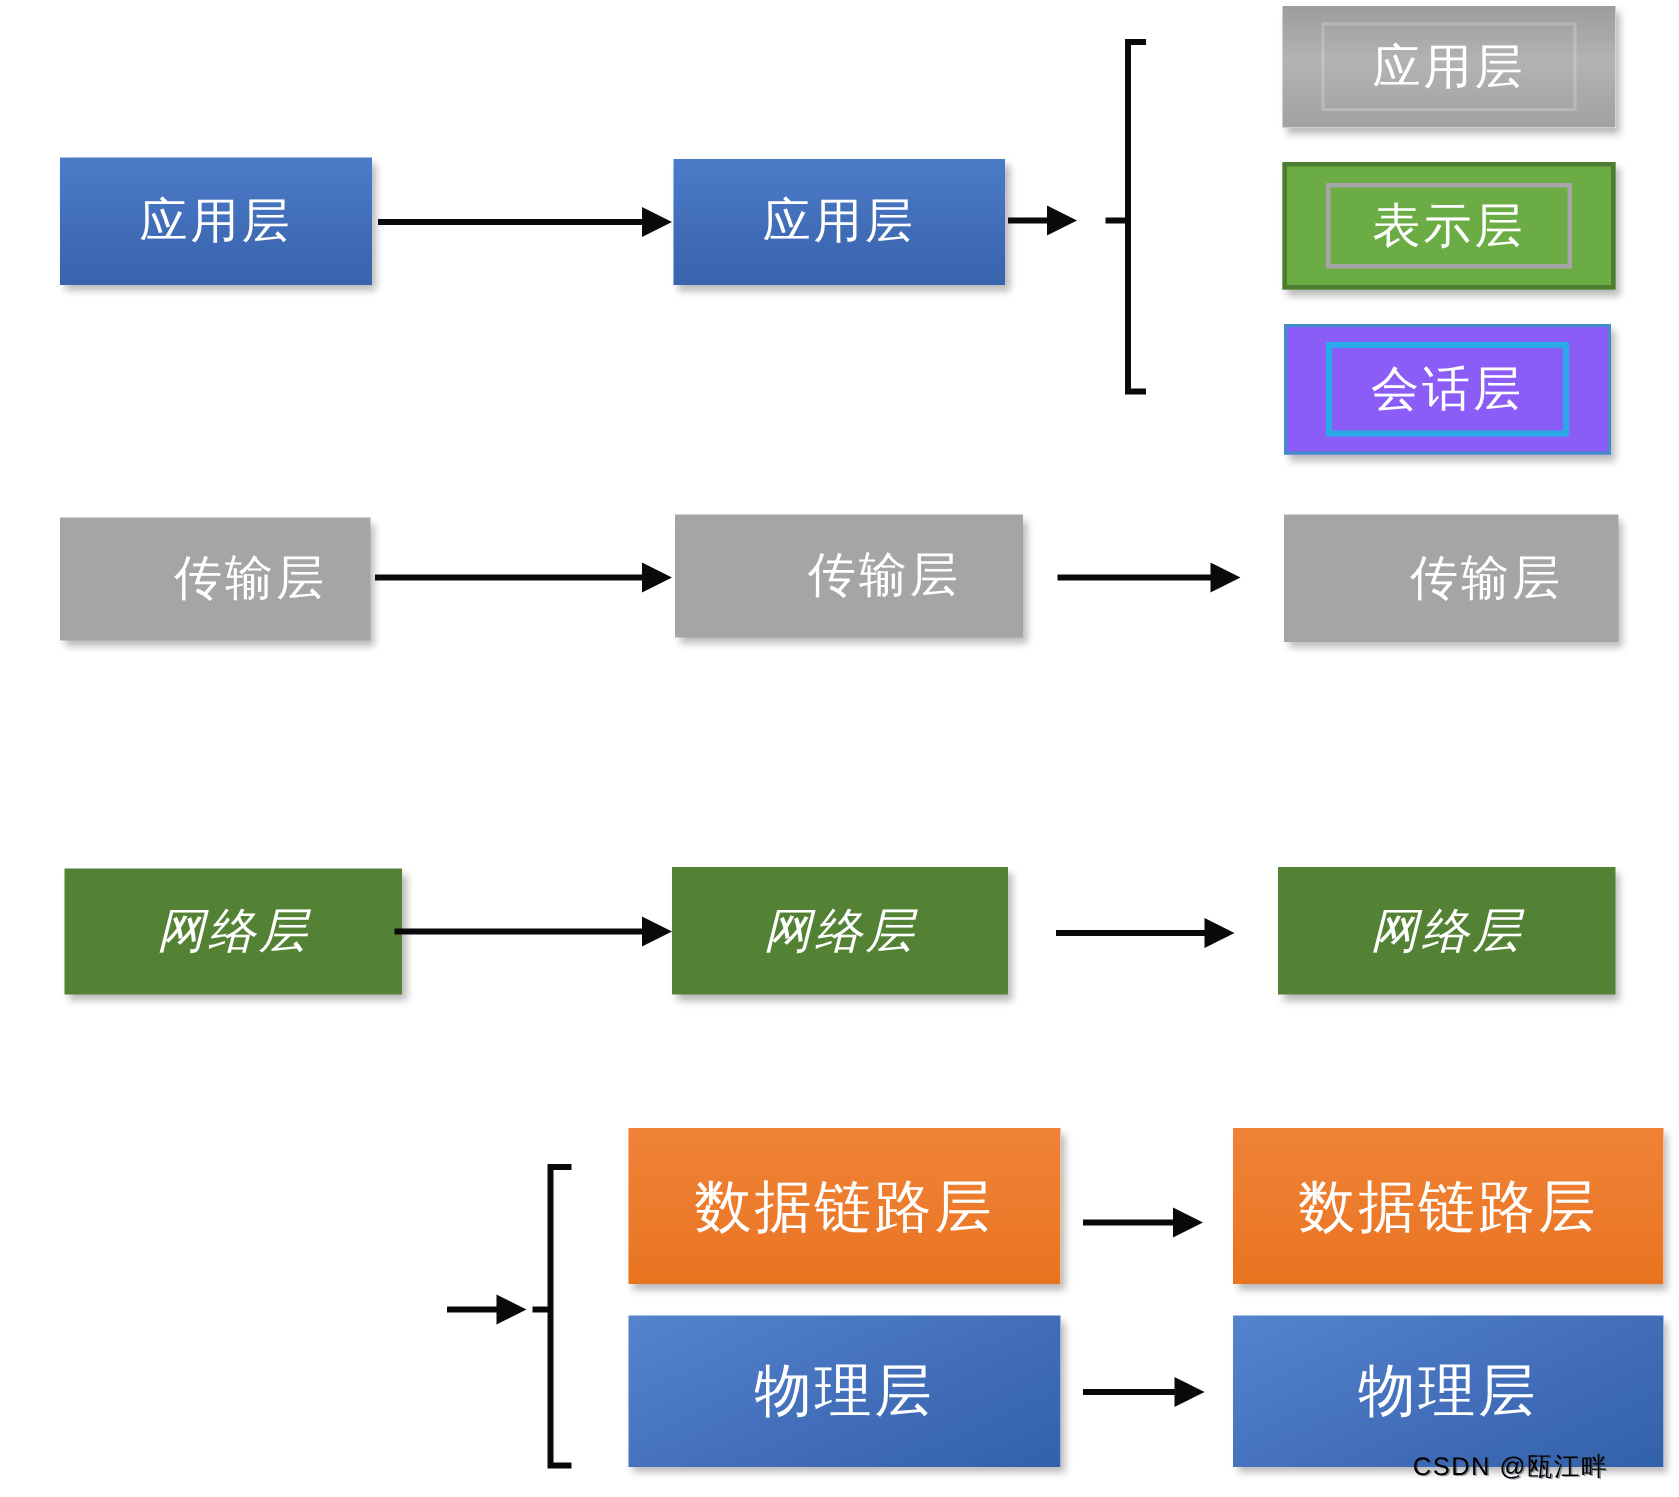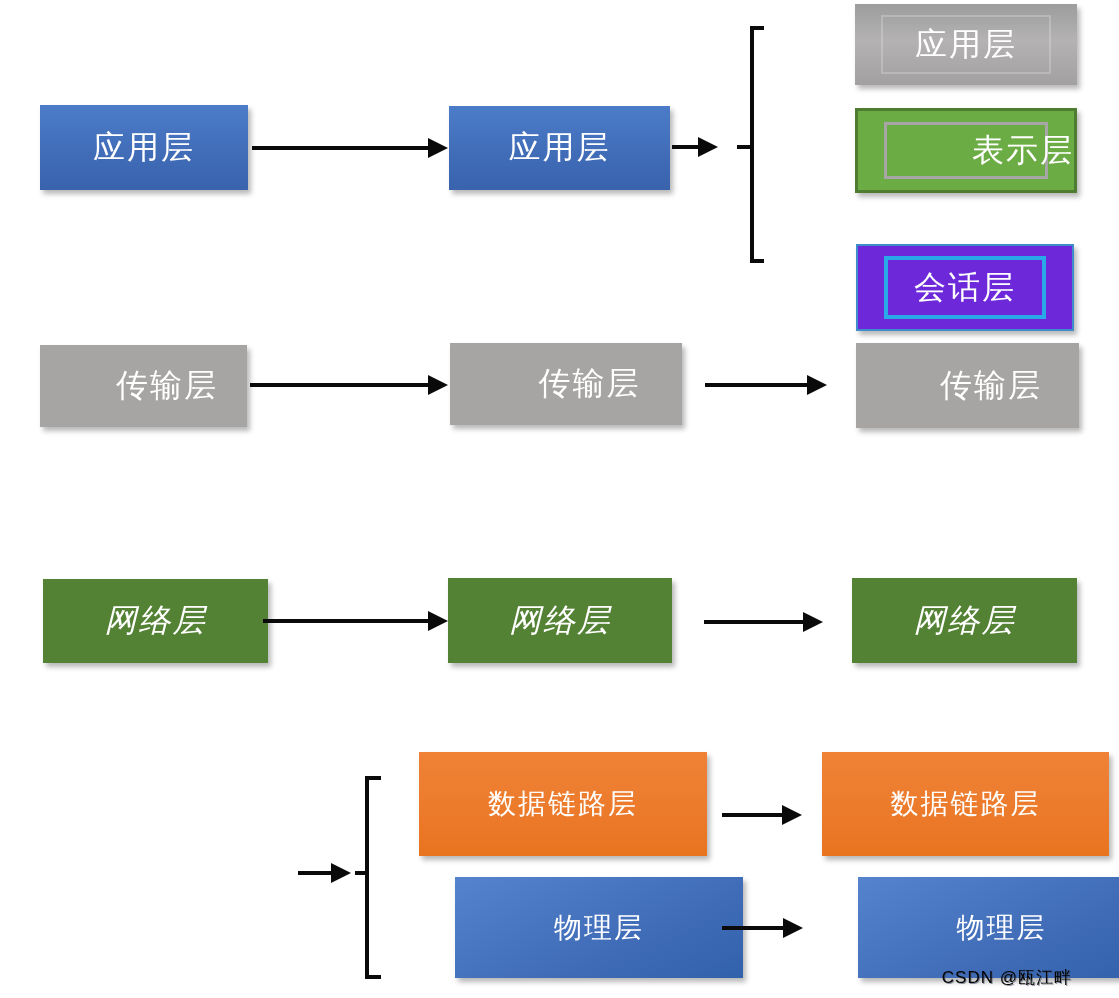--- a/index.html
+++ b/index.html
@@ -6,31 +6,31 @@
   #stage{
     position:relative;width:1119px;height:998px;background:#ffffff;overflow:hidden;
     font-family:"Liberation Sans","DejaVu Sans",sans-serif;
   }
   .box{
     position:absolute;display:flex;align-items:center;justify-content:center;
     color:#ffffff;font-size:32px;letter-spacing:2px;
     box-shadow:3px 4px 5px rgba(0,0,0,0.28);
     box-sizing:border-box;
   }
-  .big{font-size:28px;}
+  .big{font-size:38px;}
   
   .blue{background:linear-gradient(180deg,#4c7cc8 0%,#3e69b4 70%,#3a63ae 100%);}
-  .blue-diag{background:linear-gradient(155deg,#5583cd 0%,#3f6bb6 65%,#3261ab 100%);margin-left:36px;}
+  .blue-diag{background:linear-gradient(155deg,#5583cd 0%,#3f6bb6 65%,#3261ab 100%);}
   .gray{background:#a7a5a3;padding-left:47px;}
   .gray-grad{background:linear-gradient(180deg,#9d9d9d 0%,#b4b2b2 45%,#a2a0a0 100%);}
   .green-dark{background:#548235;font-style:italic;}
   .orange{background:linear-gradient(180deg,#ef8236 0%,#ec7a2b 60%,#e8741f 100%);}
   .dark-gray{background:#515151;}
   .green-light{background:#6cac44;border:3px solid #4e7d31;}
-  .session-blue{background:#6d28d9;border:2px solid #3e8cc9;margin-top:28px;}
+  .session-blue{background:#8b5cf6;border:2px solid #3e8cc9;}
   
   .inner-gray::before{
     content:"";position:absolute;left:26px;right:26px;top:11px;bottom:11px;
     border:3px solid #a6a6a6;
   }
   .inner-faint::before{
     content:"";position:absolute;left:26px;right:26px;top:11px;bottom:11px;
     border:2px solid rgba(255,255,255,0.22);
   }
   .inner-cyan::before{
@@ -64,21 +64,21 @@
   </div>
   <div class="arrow" style="left:672px;top:145px;width:27px;"></div>
 
   <svg class="bracket" style="left:730px;top:20px;" width="40" height="250" viewBox="0 0 40 250">
     <path d="M34 8 L22 8 L22 241 L34 241 M22 127 L7 127" fill="none" stroke="#0a0a0a" stroke-width="4"></path>
   </svg>
 
   <div class="box gray-grad inner-faint" style="left:855px;top:4px;width:222px;height:81px;">
     <span>应用层</span>
   </div>
-  <div class="box green-light inner-gray" style="left:855px;top:108px;width:222px;height:85px;justify-content:flex-end;">
+  <div class="box green-light inner-gray" style="left:855px;top:108px;width:222px;height:85px;">
     <span>表示层</span>
   </div>
   <div class="box session-blue inner-cyan" style="left:856px;top:216px;width:218px;height:87px;">
     <span>会话层</span>
   </div>
 
   <div class="box gray" style="left:40px;top:345px;width:207px;height:82px;">
     <span>传输层</span>
   </div>
   <div class="arrow" style="left:250px;top:383px;width:179px;"></div>

